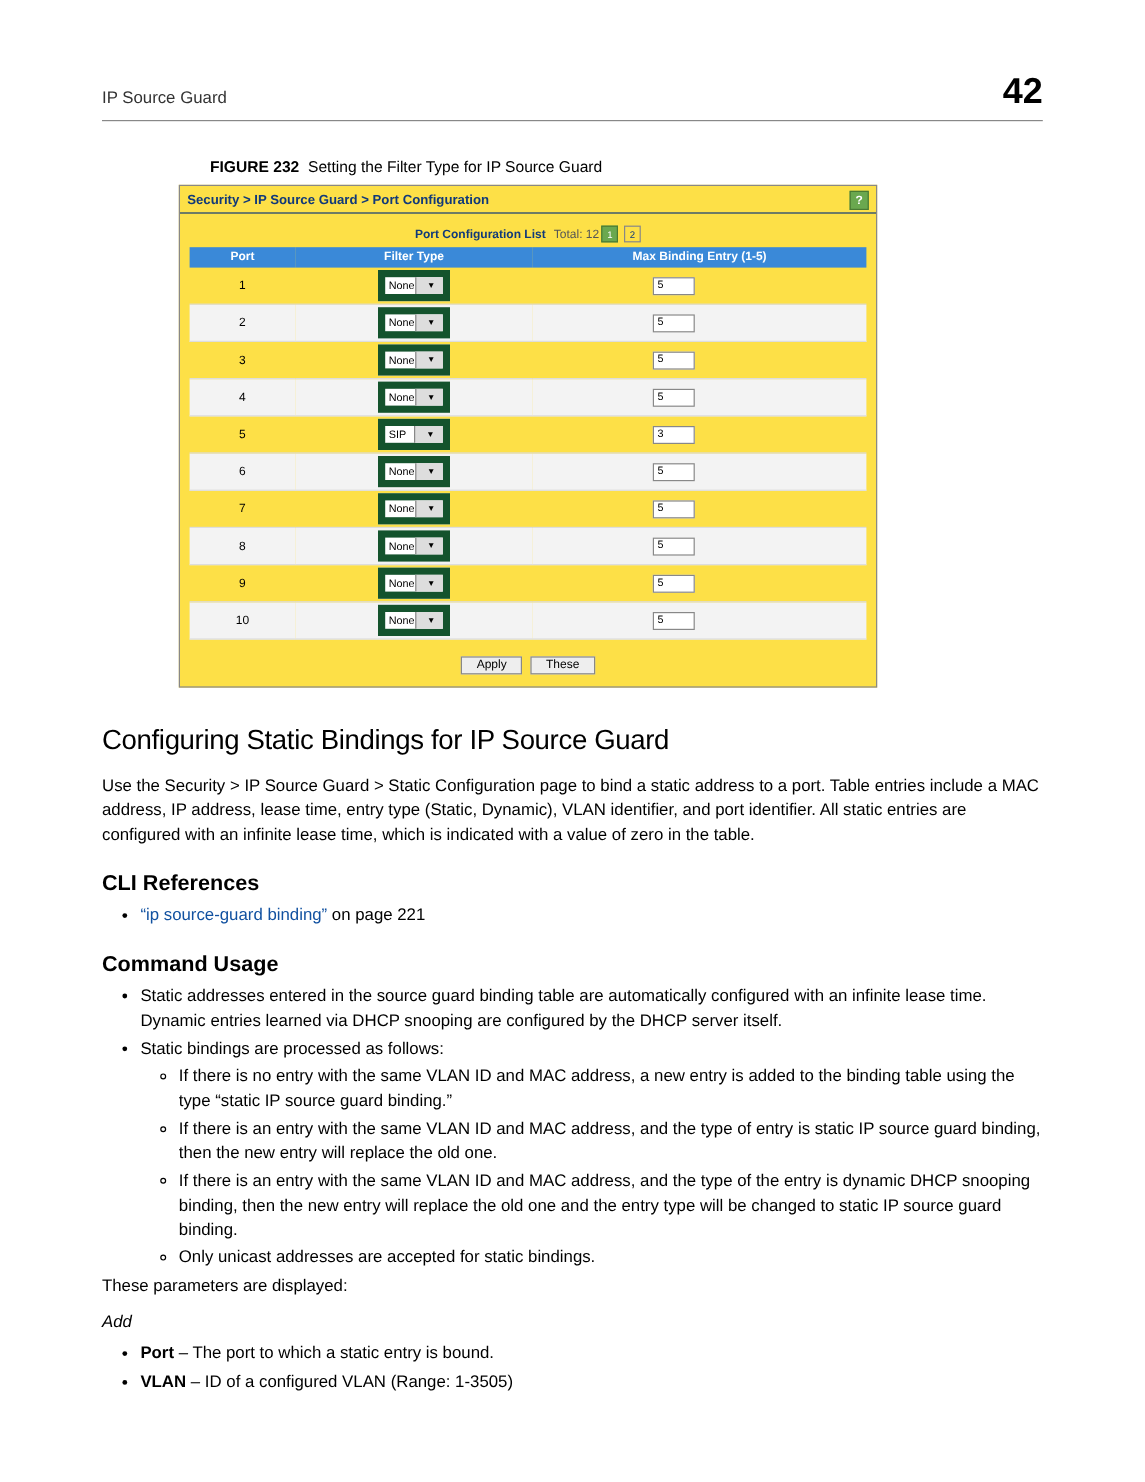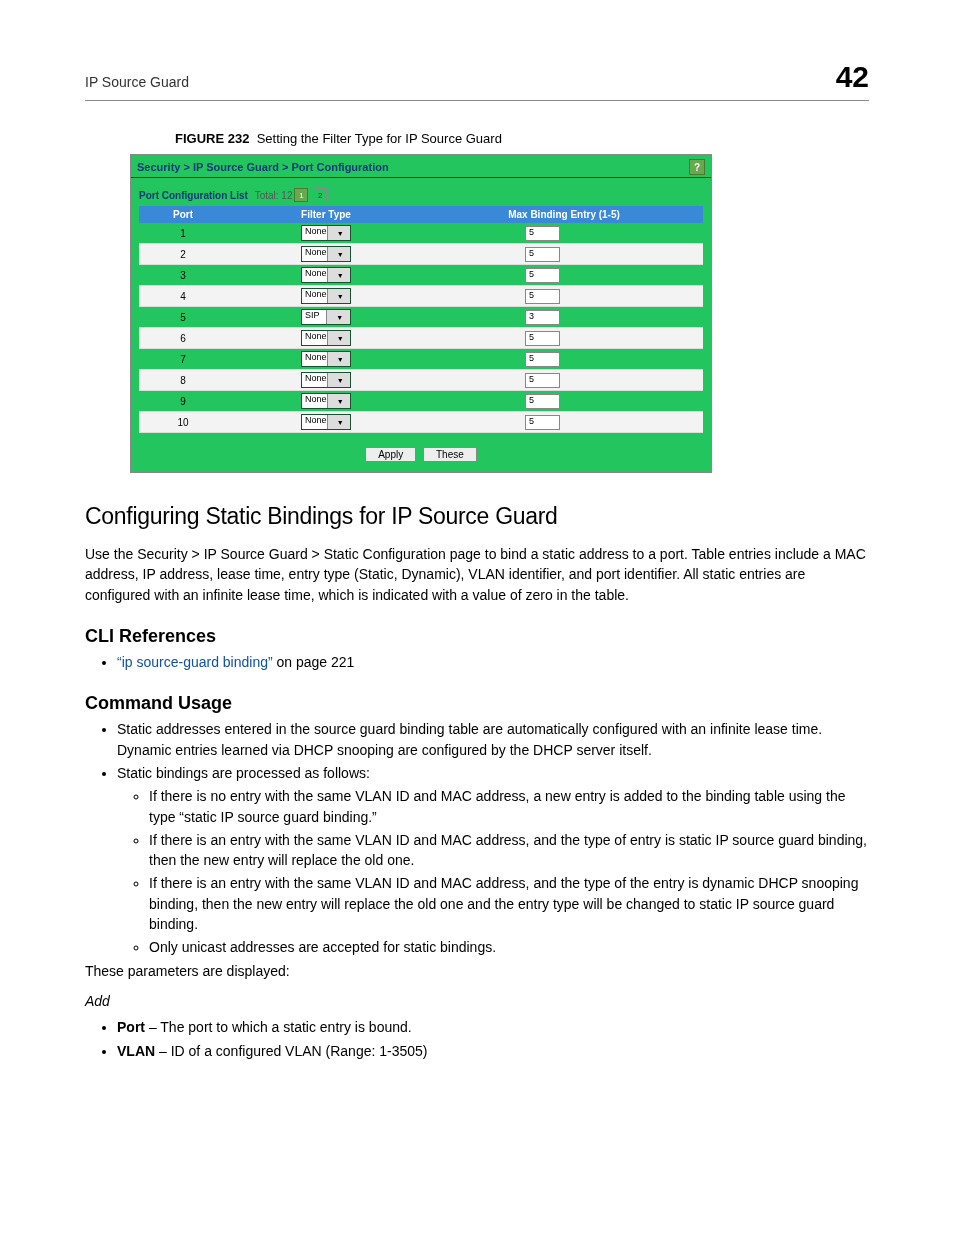--- a/index.html
+++ b/index.html
@@ -35,44 +35,44 @@
     font-weight: bold;
   }
   .fig-caption {
     margin: 10px 0 8px 90px;
     font-size: 13px;
   }
   .fig-caption b { font-family: Arial, sans-serif; }
 
   
   .ui-box {
-    margin-left: 45px;
+    margin-left: 64px;
     width: 580px;
     border: 1px solid #888;
     font-family: Tahoma, Arial, sans-serif;
     font-size: 10px;
-    background: #22c55e;
+    background: #fde047;
   }
   .ui-bc {
     display: flex;
     justify-content: space-between;
     align-items: center;
     padding: 4px 6px 2px 6px;
     border-bottom: 1.5px solid #10397a;
     color: #10397a;
     font-weight: bold;
     font-size: 11px;
   }
   .help-icon {
     width: 14px; height: 14px; background: #6aa84f; color:#fff;
     display:inline-flex; align-items:center; justify-content:center;
     font-size:10px; font-weight:bold; border:1px solid #4a7a32;
   }
   .ui-sub {
-    display:flex; justify-content:flex-start; align-items:center;
+    display:flex; justify-content:center; align-items:center;
     padding: 10px 8px 4px 8px;
     font-size: 10px; color:#10397a;
   }
   .ui-sub .total { color:#555; font-weight:normal; margin-left:4px;}
   .pager-box {
     display:inline-flex; align-items:center; justify-content:center;
     width:12px; height:12px; border:1px solid #888; font-size:8px;
     margin-left:2px;
   }
   .pager-box.active { background:#6aa84f; color:#fff; border-color:#4a7a32;}
@@ -80,22 +80,22 @@
   .ui-table th {
     background:#3a89d8; color:#fff; font-weight:bold;
     font-size:10px; padding:3px 4px; border:none;
   }
   .ui-table td {
     border-bottom:1px solid #ddd; padding:2px 4px; text-align:center;
     font-size:10px;
   }
   .ui-table tr:nth-child(even) td { background:#f3f3f3; }
   .ui-select {
-    display:inline-flex; align-items:flex-start;
-    border:1px solid #14532d; font-size:9px; height:14px;
+    display:inline-flex; align-items:center;
+    border:6px solid #14532d; font-size:9px; height:14px;
     width:48px; background:#fff;
   }
   .ui-select span { flex:1; text-align:left; padding-left:3px;}
   .ui-select .arrow {
     width:14px; height:14px; background:#ddd; border-left:1px solid #888;
     display:flex; align-items:center; justify-content:center; font-size:7px;
   }
   .ui-input {
     display:inline-block; width:30px; height:13px; border:1px solid #888;
     font-size:9px; padding-left:3px; text-align:left; background:#fff;

